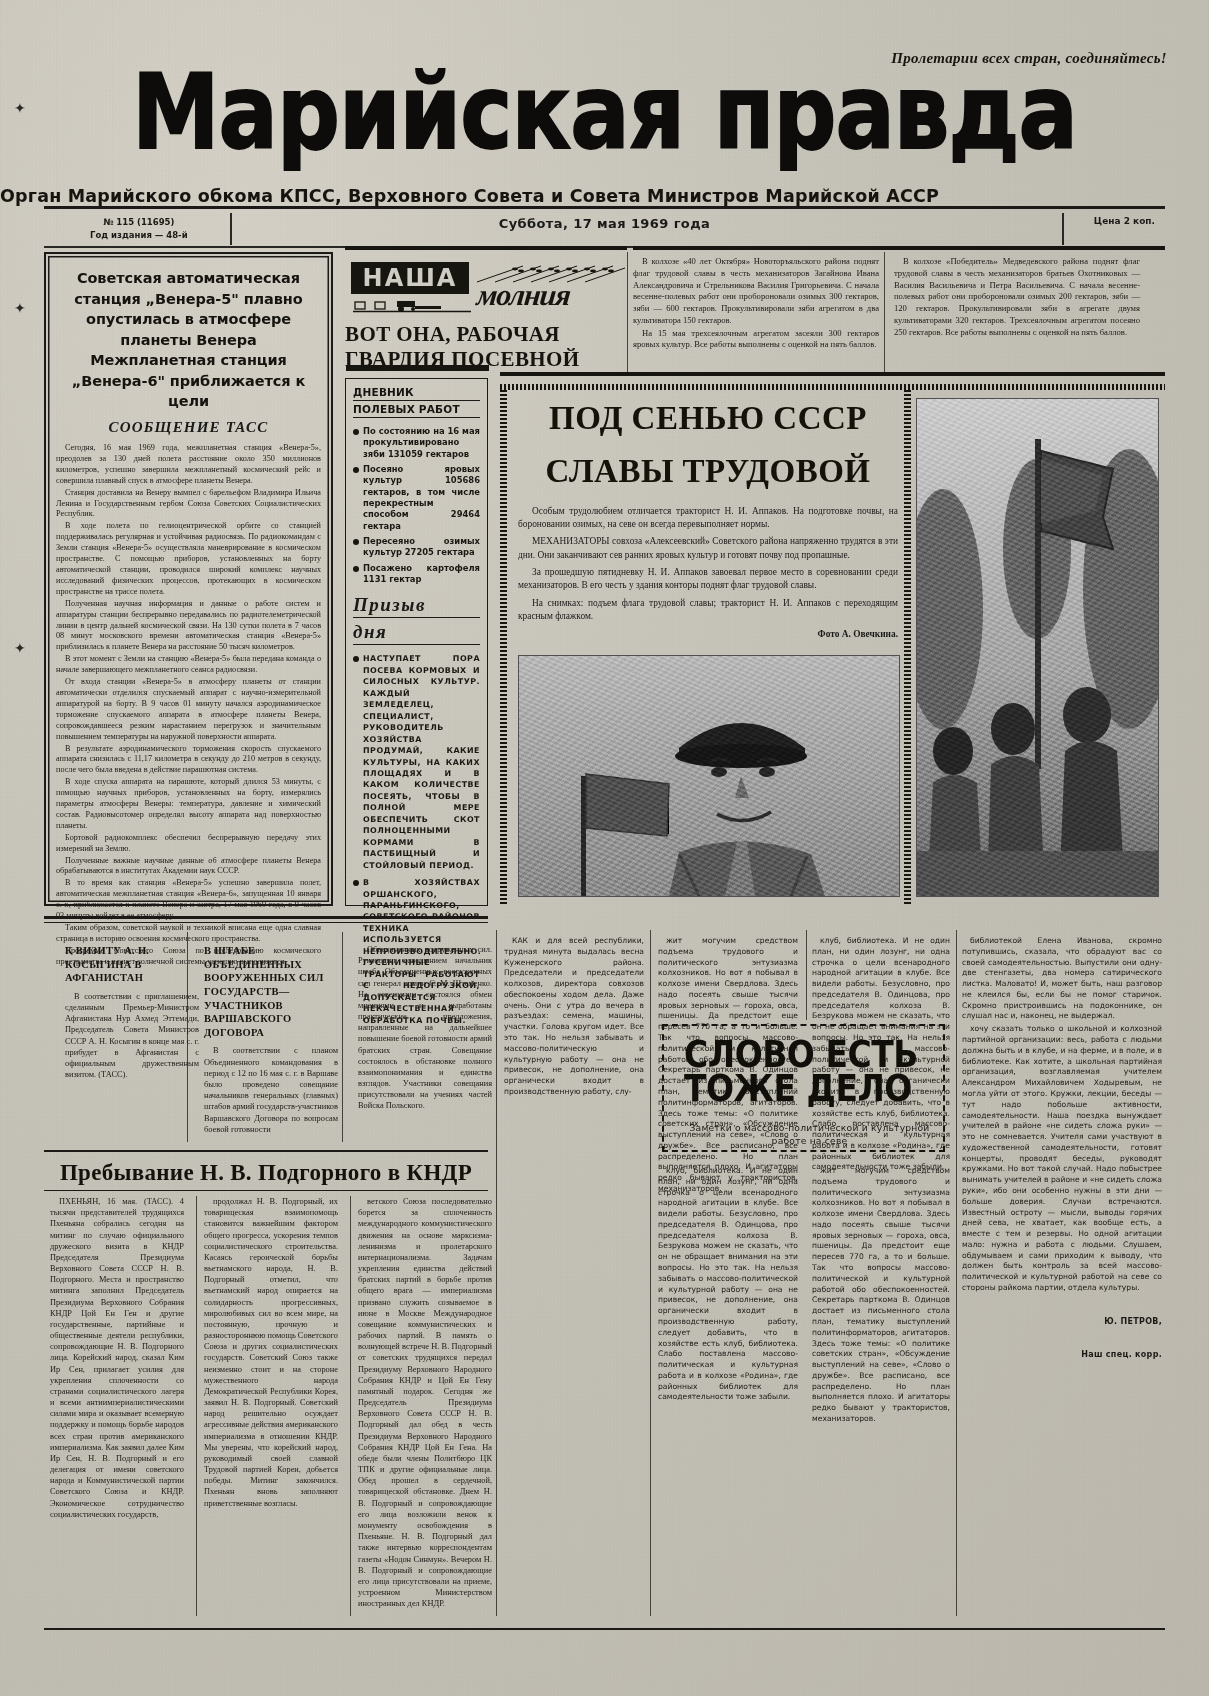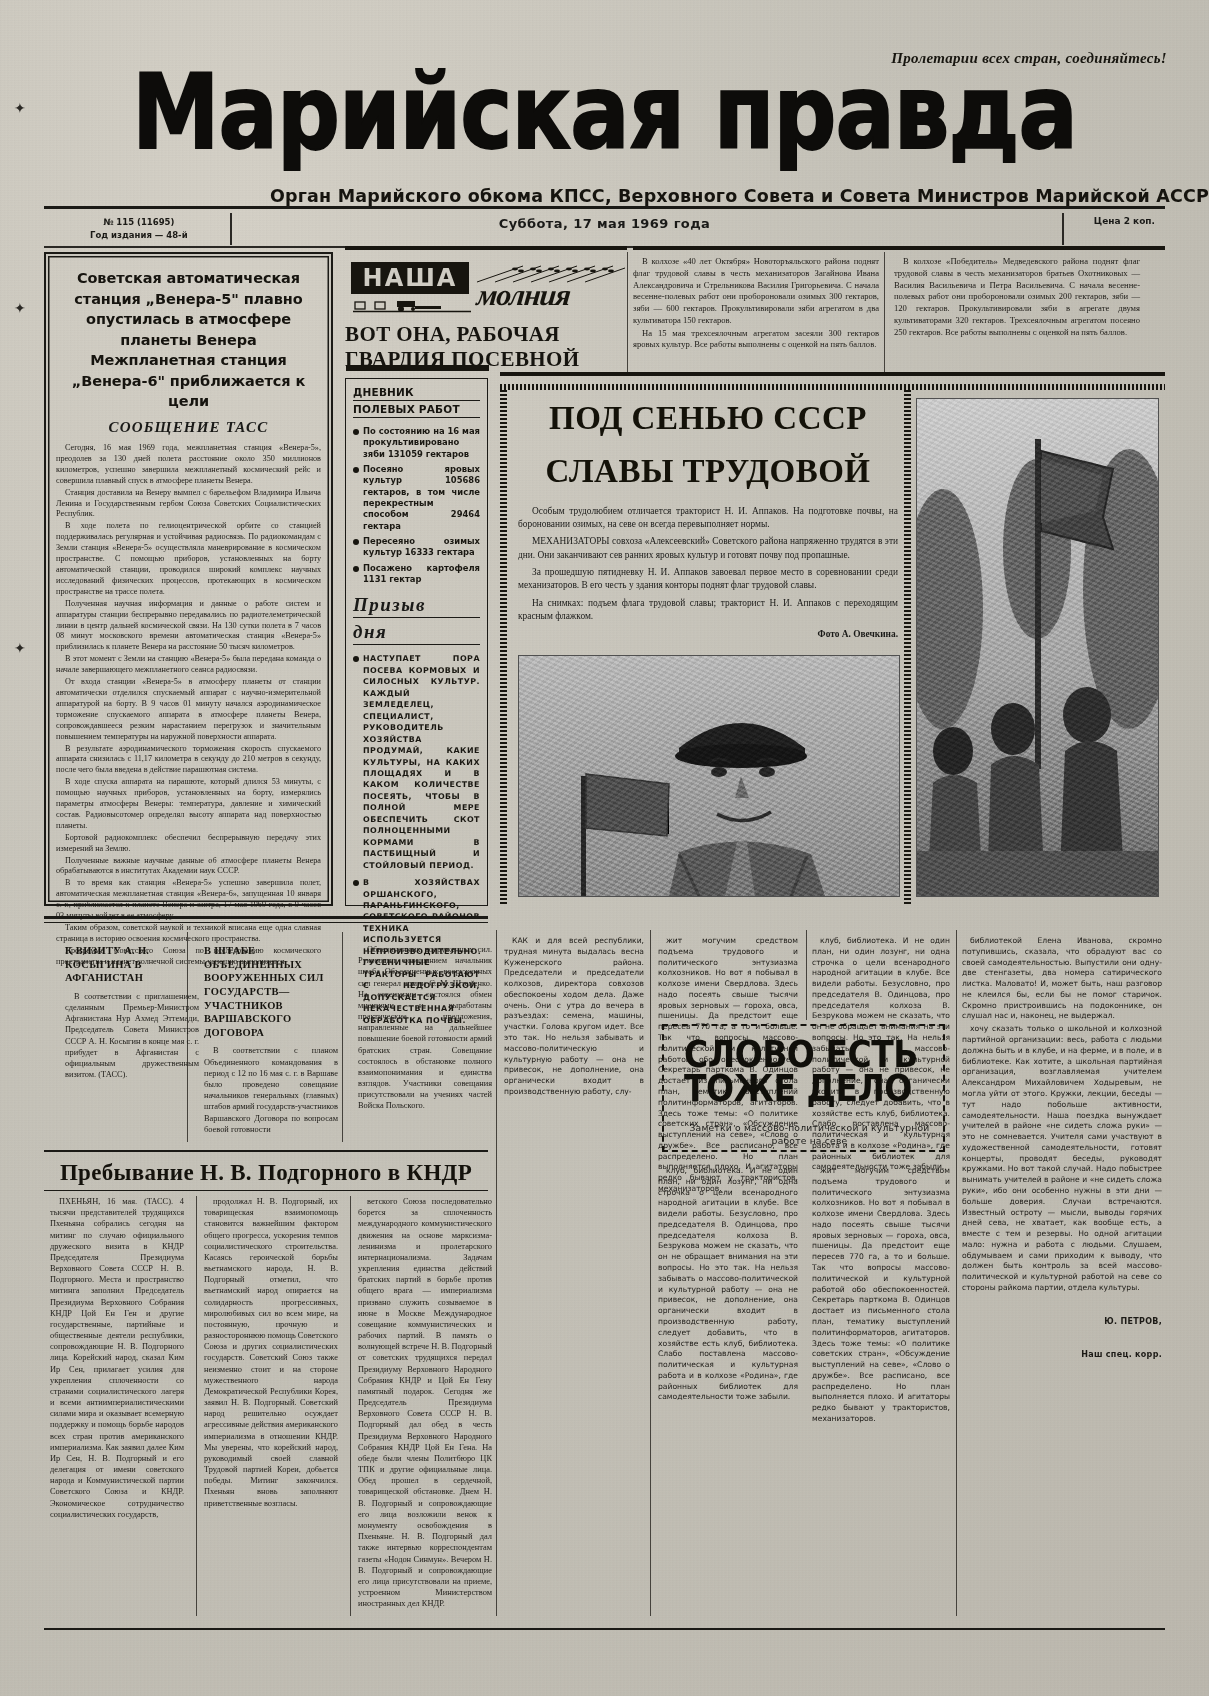--- a/index.html
+++ b/index.html
@@ -34,21 +34,21 @@
   .title-row{position:absolute; left:0; top:62px; width:1209px; text-align:center;}
   .paper-title{
     font-family:"DejaVu Sans", sans-serif;
     font-weight:900; font-size:88px; line-height:.98;
     letter-spacing:-1px; color:#0d0c0a;
     -webkit-text-stroke:1.5px #0d0c0a;
     transform:scaleY(1.18); transform-origin:center top;
     text-shadow:0 0 1px rgba(0,0,0,.6);
   }
   .subtitle{
-    position:absolute; left:0; top:186px; width:1209px; text-align:right;
+    position:absolute; left:0; top:186px; width:1209px; text-align:left;
     font-family:"DejaVu Sans", sans-serif; font-weight:700;
     font-size:17.5px; letter-spacing:.2px; color:#16140f;
   }
   .rule-thick{position:absolute; left:44px; width:1121px; height:3px; background:#1b1a16;}
   .rule-thin{position:absolute; left:44px; width:1121px; height:1.5px; background:#2a2824;}
   .infobar{position:absolute; left:44px; top:212px; width:1121px; height:34px;}
   .infobar .cell{position:absolute; top:4px; font-family:"DejaVu Sans", sans-serif;}
   .issue{left:46px; font-size:8.5px; font-weight:700; line-height:1.5; text-align:center; color:#1b1a16;}
   .issue-date{left:0; width:1121px; text-align:center; font-size:13px; font-weight:700; letter-spacing:.4px;}
   .price{right:10px; font-size:9px; font-weight:700;}
@@ -361,21 +361,21 @@
     </div>
   </div>
 
   <div class="diary">
     <div class="topblack"></div>
     <h3 class="hl">ДНЕВНИК</h3>
     <h3 class="hl">ПОЛЕВЫХ РАБОТ</h3>
     <ul>
       <li>По состоянию на 16 мая прокультивировано зяби 131059 гектаров</li>
       <li>Посеяно яровых культур 105686 гектаров, в том числе перекрестным способом 29464 гектара</li>
-      <li>Пересеяно озимых культур 16333 гектара</li>
+      <li>Пересеяно озимых культур 27205 гектара</li>
       <li>Посажено картофеля 1131 гектар</li>
     </ul>
     <div class="prizyv">Призыв</div>
     <div class="prizyv2">дня</div>
     <ul class="prizyv-list">
       <li>НАСТУПАЕТ ПОРА ПОСЕВА КОРМОВЫХ И СИЛОСНЫХ КУЛЬТУР. КАЖДЫЙ ЗЕМЛЕДЕЛЕЦ, СПЕЦИАЛИСТ, РУКОВОДИТЕЛЬ ХОЗЯЙСТВА ПРОДУМАЙ, КАКИЕ КУЛЬТУРЫ, НА КАКИХ ПЛОЩАДЯХ И В КАКОМ КОЛИЧЕСТВЕ ПОСЕЯТЬ, ЧТОБЫ В ПОЛНОЙ МЕРЕ ОБЕСПЕЧИТЬ СКОТ ПОЛНОЦЕННЫМИ КОРМАМИ В ПАСТБИЩНЫЙ И СТОЙЛОВЫЙ ПЕРИОД.</li>
       <li>В ХОЗЯЙСТВАХ ОРШАНСКОГО, ПАРАНЬГИНСКОГО, СОВЕТСКОГО РАЙОНОВ ТЕХНИКА ИСПОЛЬЗУЕТСЯ НЕПРОИЗВОДИТЕЛЬНО. ГУСЕНИЧНЫЕ ТРАКТОРЫ РАБОТАЮТ С НЕДОГРУЗКОЙ, ДОПУСКАЕТСЯ НЕКАЧЕСТВЕННАЯ ОБРАБОТКА ПОЧВЫ.</li>
     </ul>
   </div>
 

